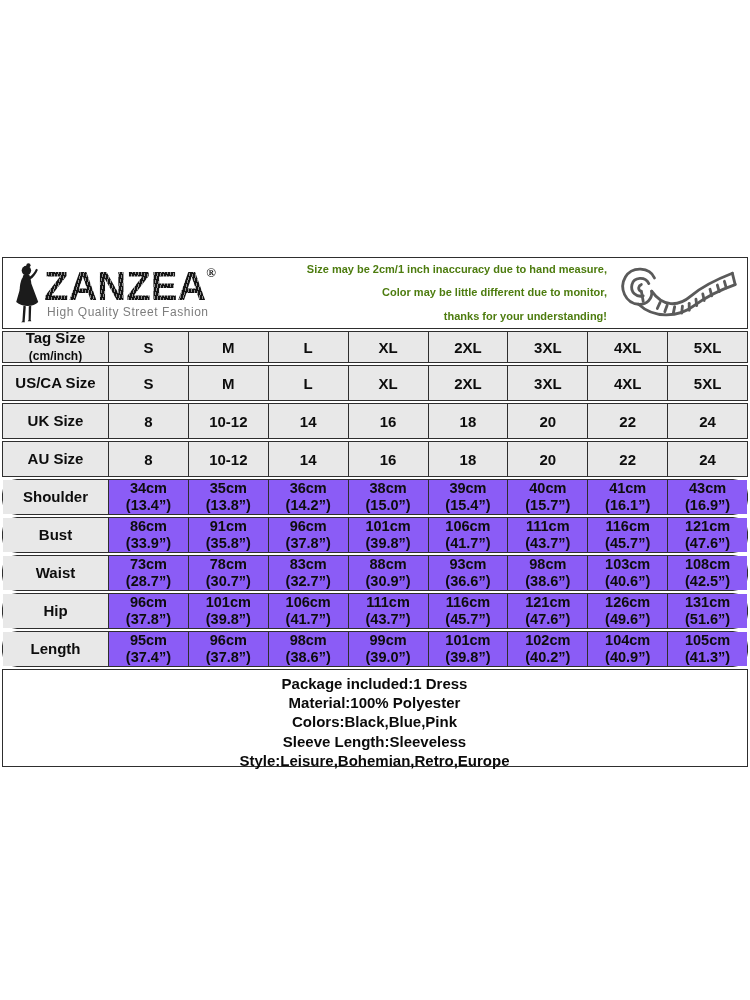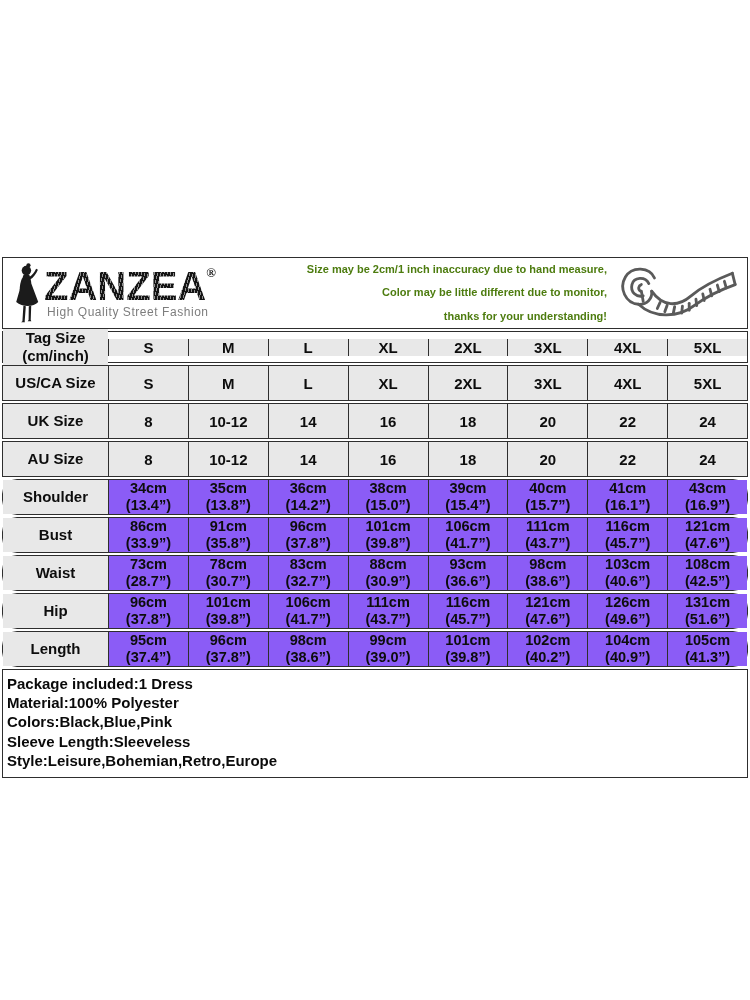--- a/index.html
+++ b/index.html
@@ -56,27 +56,27 @@
     box-sizing: border-box;
     display: flex; flex-direction: column; justify-content: center; align-items: center;
     text-align: center; font-weight: bold;
   }
   .cell.lbl {
     flex: 0 0 105px; background: #e8e8e8; font-size: 15px; line-height: 18px;
   }
   .cell.v { flex: 1 1 0; border-left: 1.5px solid #2e2e2e; font-size: 15px; }
   .row-sizes { height: 36px; }
   .row-sizes .cell.v { background: #e8e8e8; }
-  .row-tag { height: 32px; align-items: center; }
+  .row-tag { height: 32px; }
   .row-measure { height: 36px; border-radius: 15px; }
   .row-measure .cell.v { background: #8b5cf6; font-size: 14.5px; line-height: 17.5px; }
-  .sublabel { font-size: 15px; }
+  .sublabel { font-size: 12px; }
   
   .footer-box {
-    height: 109px; padding: 4px 5px 11px 4px; box-sizing: border-box;
+    height: 98px; padding: 4px 5px 11px 4px; box-sizing: border-box; text-align: center;
   }
   .footer-box .line {
     font-size: 15px; font-weight: 600; line-height: 19.2px; color: #0a0a0a;
     white-space: nowrap;
   }
 </style>
 </head>
 <body>
 
 <div class="content">

